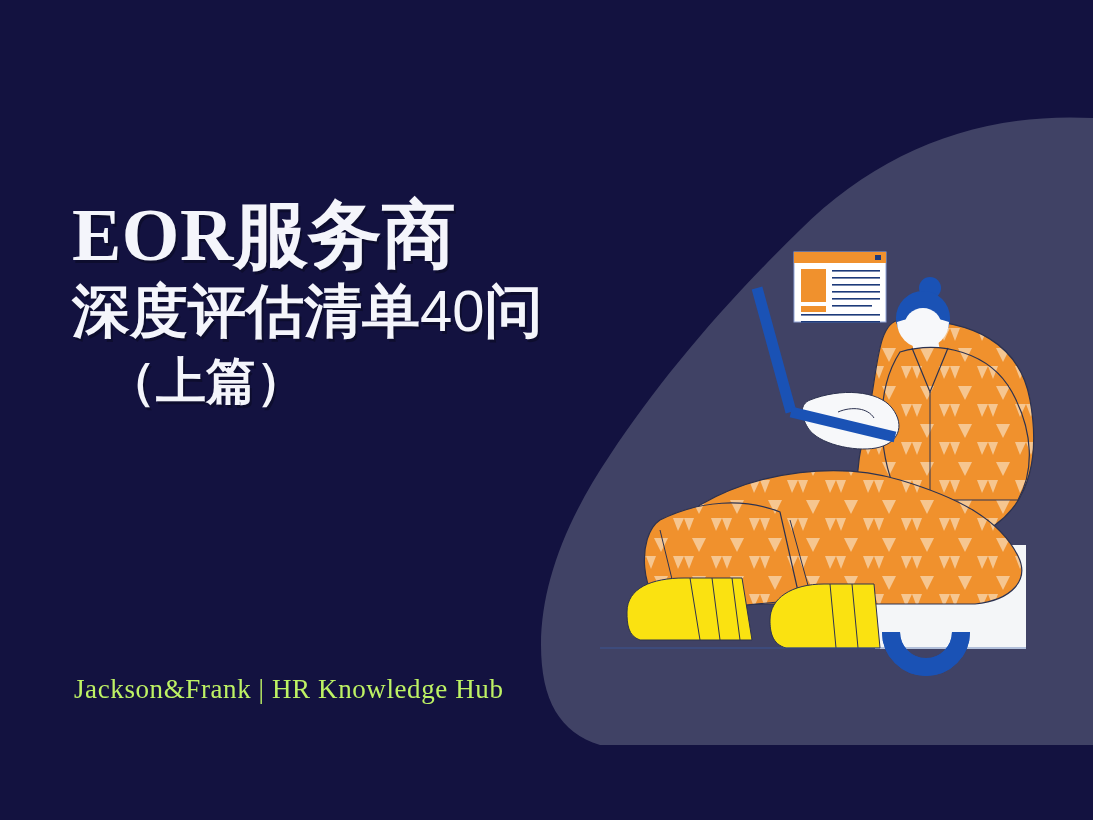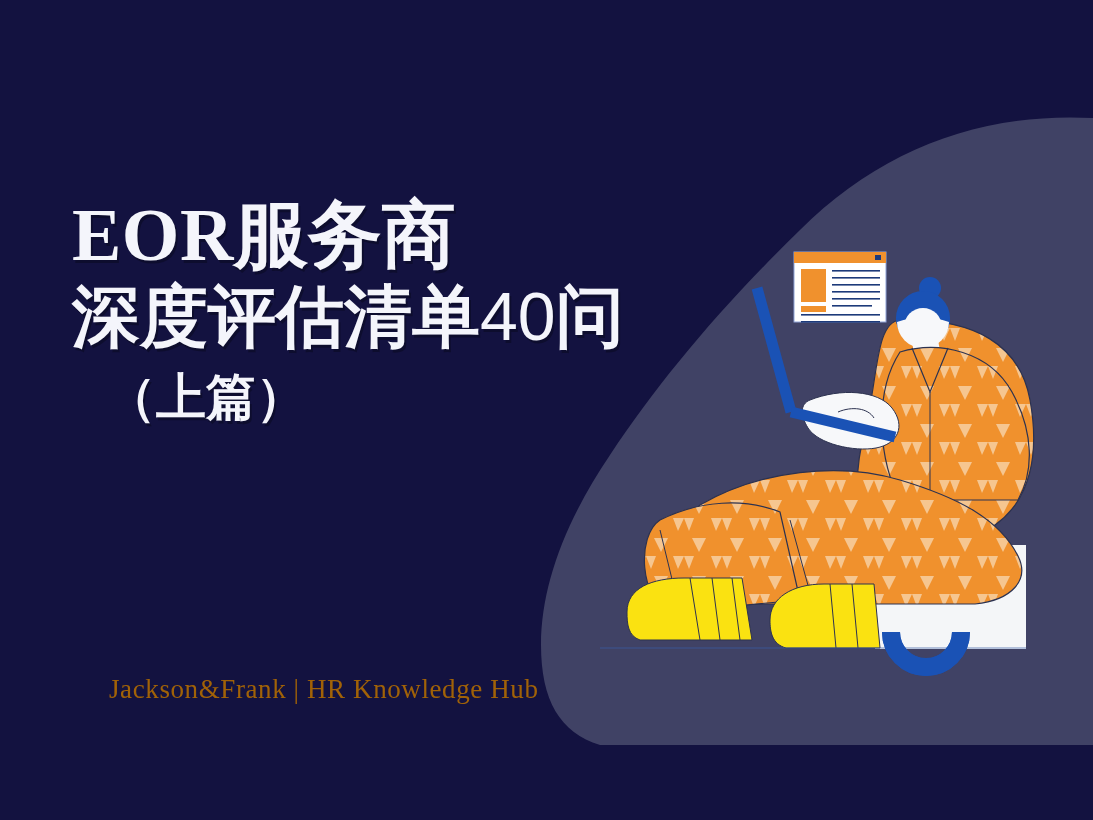--- a/index.html
+++ b/index.html
@@ -28,46 +28,45 @@
     width: 700px;
     z-index: 5;
   }
   .title-line {
     color: #f4f5fb;
     line-height: 1.06;
     white-space: nowrap;
     text-shadow: 2px 3px 0 rgba(0,0,0,0.28);
   }
   .title-line-1 { font-size: 74px; margin-bottom: 6px; }
-  .title-line-2 { font-size: 68px; margin-bottom: 18px; }
+  .title-line-2 { font-size: 58px; margin-bottom: 12px; }
   .title-line-3 { font-size: 50px; padding-left: 34px; }
   .serif-eor {
     font-family: "Liberation Serif", "DejaVu Serif", serif;
     font-weight: 700;
     letter-spacing: 0.5px;
   }
   .cjk-bold {
-    font-family: Liberation Sans, sans-serif;
+    font-family: Liberation Serif, serif;
     font-weight: 700;
   }
   .num-light {
     font-family: "Liberation Sans", "DejaVu Sans", sans-serif;
     font-weight: 400;
   }
   .footer-text {
     position: absolute;
     left: 74px;
     top: 674px;
     z-index: 5;
     font-family: "Liberation Serif", "DejaVu Serif", serif;
     font-size: 27px;
     letter-spacing: 0.6px;
-    color: #a16207;
+    color: #bef264;
     white-space: nowrap;
-    margin-left: 35px;
   }
 </style>
 </head>
 <body>
 
 <div id="slide">
 
   <svg id="bg-layer" viewBox="0 0 1093 820" xmlns="http://www.w3.org/2000/svg">
     <rect x="0" y="0" width="1093" height="820" fill="#131240"></rect>
     <path d="M1093,118 C980,112 880,150 800,230 C720,308 660,380 610,455

